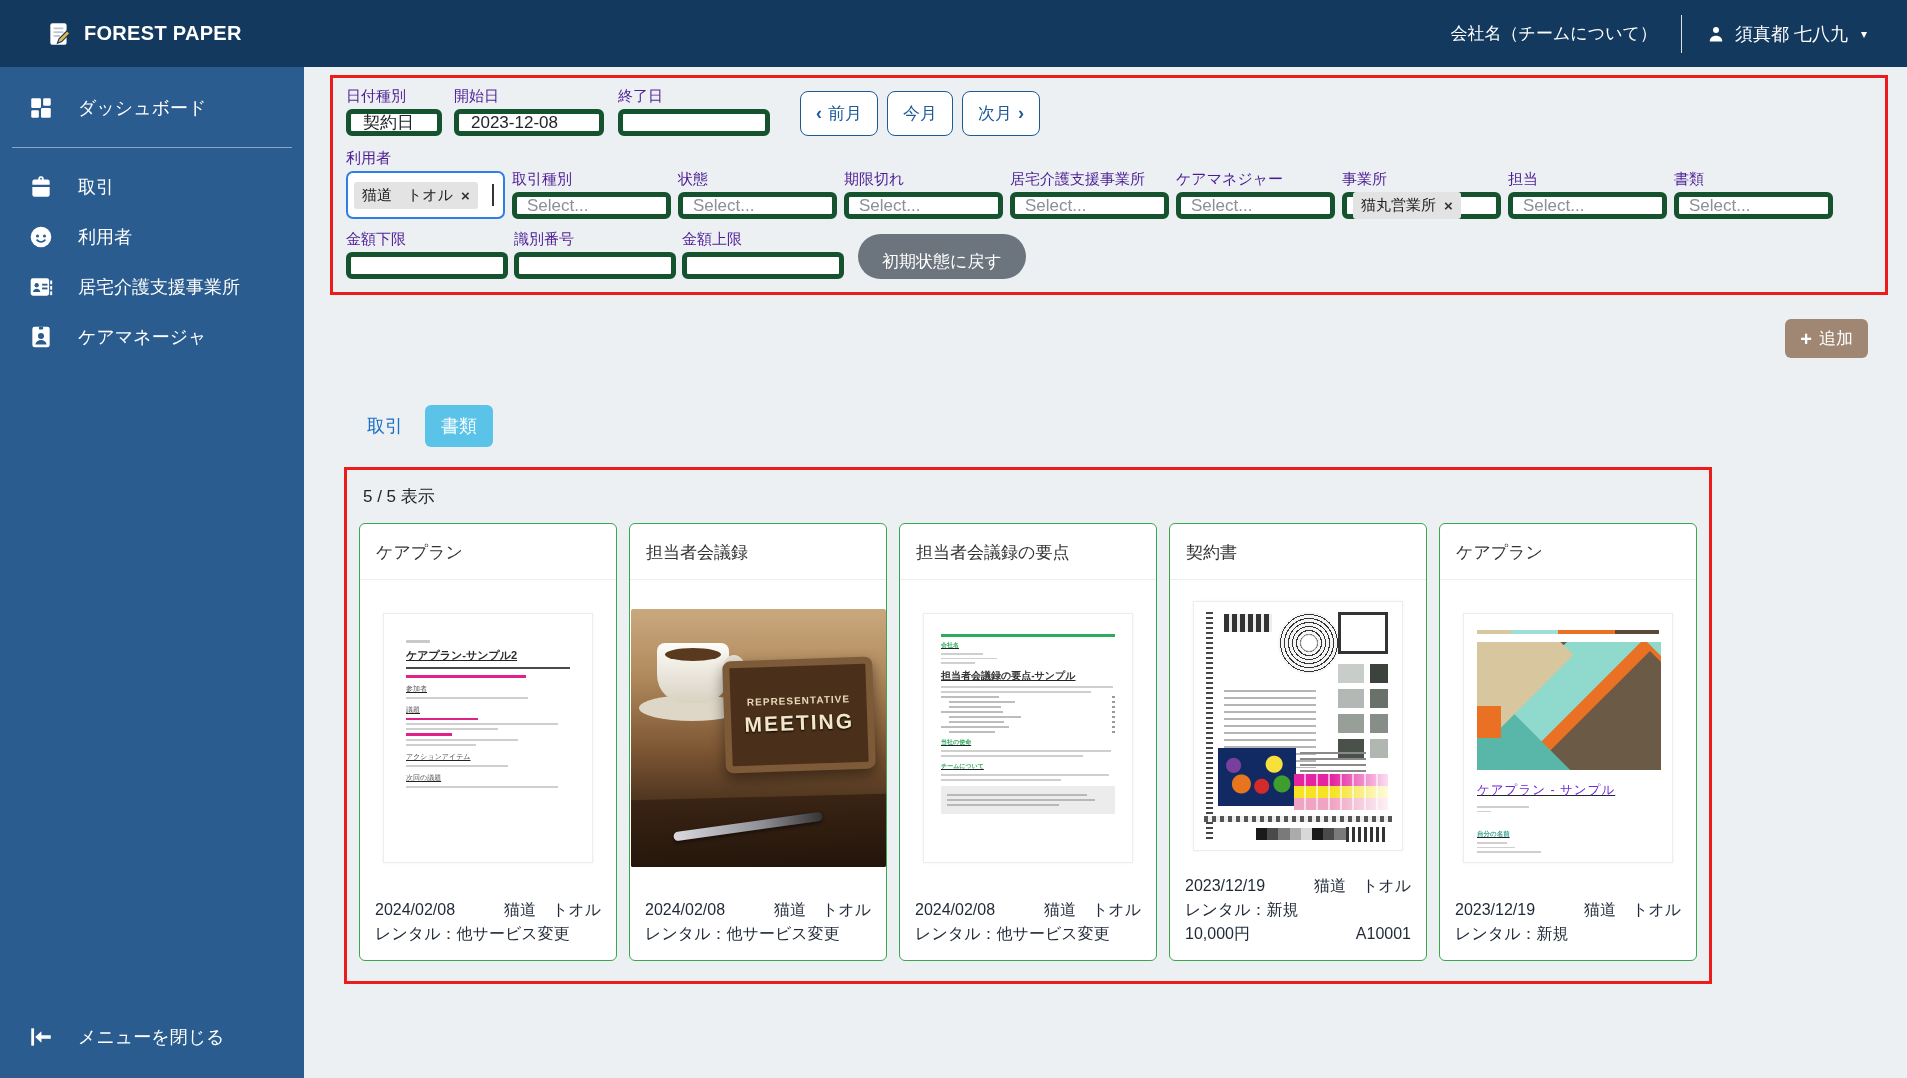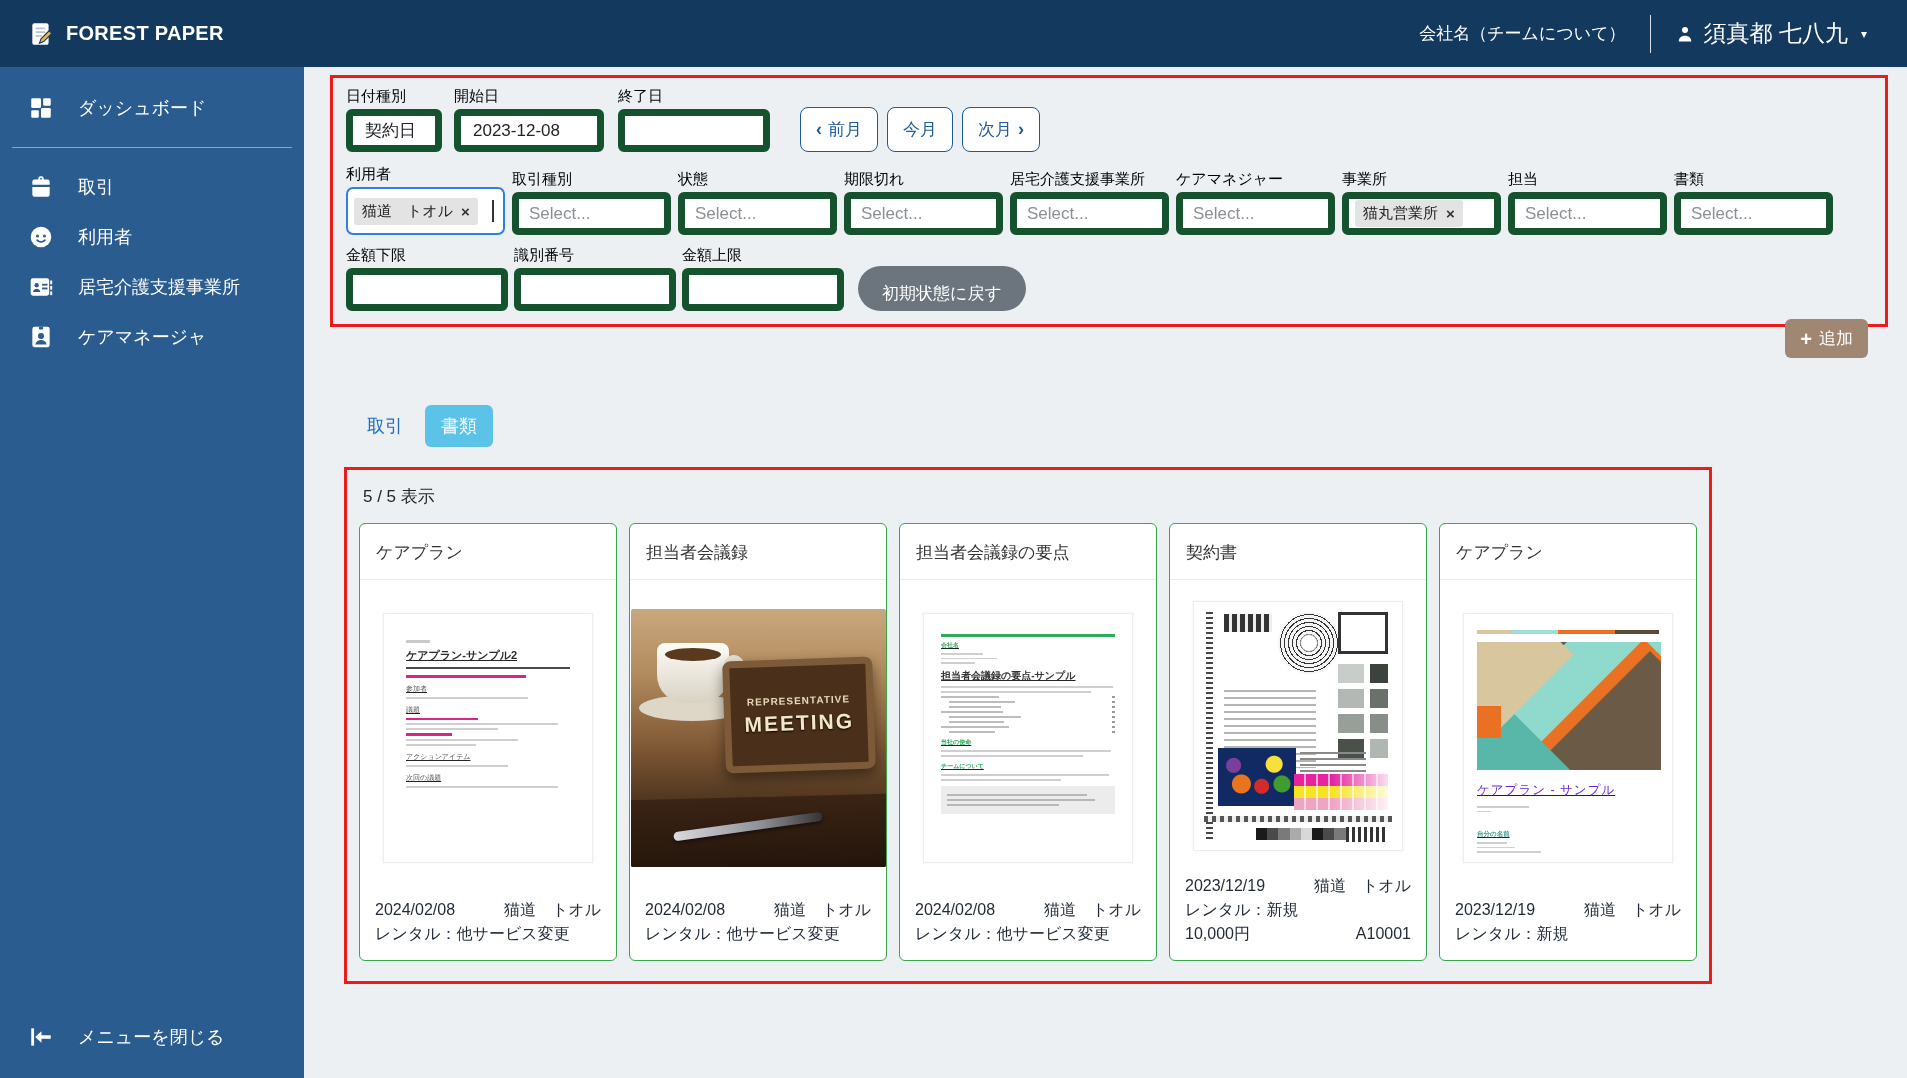--- a/index.html
+++ b/index.html
@@ -1,47 +1,47 @@
 <!DOCTYPE html>
 <html><head>
 <meta charset="utf-8">
 <style>
   * { margin:0; padding:0; box-sizing:border-box; }
   html,body { width:1907px; height:1078px; overflow:hidden; }
   body { font-family:"Liberation Sans","DejaVu Sans",sans-serif; background:#ecf0f3; color:#212529; }
 
   
   .topbar { position:absolute; left:0; top:0; width:1907px; height:67px; background:#133a5e;
-            display:flex; align-items:center; padding:0 40px 0 28px; color:#fff; }
+            display:flex; align-items:center; padding:0 40px 0 46px; color:#fff; }
   .logo-wrap { display:flex; align-items:center; gap:12px; }
   .logo-icon { width:26px; height:26px; }
   .app-title { font-size:20px; font-weight:600; letter-spacing:.3px; }
   .topbar-right { margin-left:auto; display:flex; align-items:center; }
   .company-name { font-size:17px; }
   .topbar-divider { width:1px; height:38px; background:rgba(255,255,255,.85); margin:0 24px; }
   .user-menu { display:flex; align-items:center; gap:9px; cursor:pointer; }
   .user-icon { width:20px; height:20px; }
-  .user-name { font-size:23px; }
+  .user-name { font-size:18px; }
   .caret { font-size:12px; margin-left:4px; }
 
   
   .sidebar { position:absolute; left:0; top:67px; width:304px; height:1011px; background:#2a5c8f; color:#fff; padding-top:16px; }
   .side-item { height:50px; display:flex; align-items:center; gap:24px; padding-left:28px; font-size:18px; cursor:pointer; }
   .side-item svg { width:26px; height:26px; flex:0 0 26px; }
   .side-divider { height:1px; background:rgba(255,255,255,.45); margin:14px 12px; }
   .side-bottom { position:absolute; bottom:16px; left:0; right:0; }
 
   
   .main { position:absolute; left:304px; top:67px; width:1603px; height:1011px; }
 
   
   .filter-panel { position:absolute; left:26px; top:8px; width:1558px; border:3px solid #ed1c1c; padding:9px 13px 13px; }
   .fgroup { display:flex; flex-direction:column; }
-  .flabel { font-size:15px; color:#000000; margin-bottom:3px; white-space:nowrap; }
-  .fbox { height:43px; background:#fff; border:7px solid #14532d; border-radius:6px; font-size:17px;
+  .flabel { font-size:15px; color:#4c1d95; margin-bottom:3px; white-space:nowrap; }
+  .fbox { height:27px; background:#fff; border:5px solid #14532d; border-radius:6px; font-size:17px;
           display:flex; align-items:center; padding:0 12px; color:#212529; }
   .fbox.placeholder, .ph { color:#8a9096; }
   .frow1 { display:flex; gap:12px; align-items:flex-end; }
   .frow2 { display:flex; gap:7px; margin-top:13px; align-items:flex-end; }
   .frow3 { display:flex; gap:6px; margin-top:11px; align-items:flex-end; }
   .w-datetype { width:96px; }
   .w-date { width:150px; }
   .w-date2 { width:152px; margin-left:2px; }
   .monthbtns { display:flex; gap:9px; margin-left:18px; }
   .obtn { height:45px; padding:0 15px; background:#fff; border:1px solid #1d5a96; color:#1d5a96;

